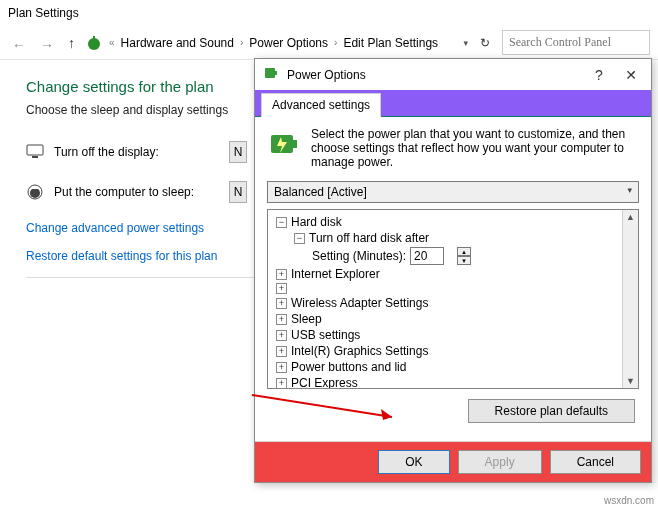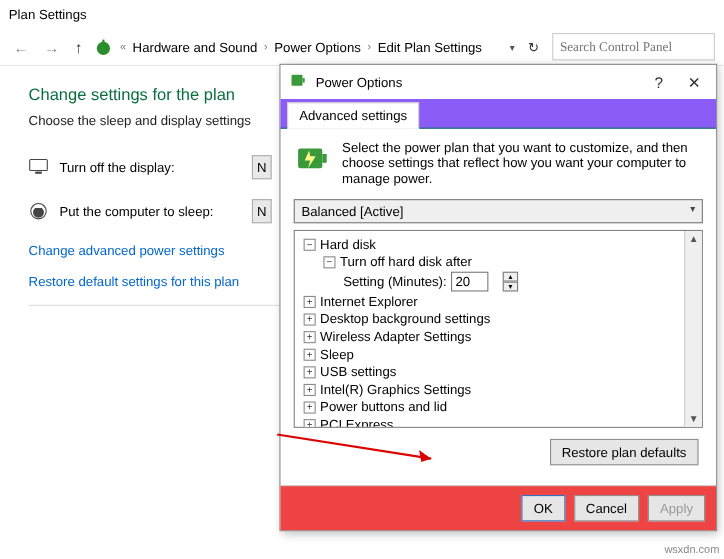--- a/index.html
+++ b/index.html
@@ -40,21 +40,21 @@
   .tree-line { display: flex; align-items: center; gap: 4px; padding: 1px 0; }
   .exp { width: 11px; height: 11px; border: 1px solid #8a8a8a; display: inline-flex; align-items: center; justify-content: center; font-size: 9px; line-height: 1; background: #fff; color: #333; }
   .ind1 { padding-left: 6px; }
   .ind2 { padding-left: 24px; }
   .ind3 { padding-left: 42px; }
   .spin-wrap { display: inline-flex; align-items: center; gap: 13px; }
   .spin-input { border: 1px solid #7a7a7a; width: 34px; padding: 1px 3px; }
   .spin-btns { display: inline-flex; flex-direction: column; }
   .spin-btn { border: 1px solid #7a7a7a; width: 14px; height: 9px; font-size: 7px; display: flex; align-items: center; justify-content: center; background: #efefef; }
   .restore-row { display:flex; justify-content:flex-end; padding: 10px 4px 6px 4px; position: relative; }
-  .btn { border: 1px solid #8f8f8f; background: #e6e6e6; padding: 4px 10px; }
+  .btn { border: 1px solid #8f8f8f; background: #e6e6e6; padding: 4px 26px; }
   .btn.default { border: 1px solid #2e74c5; }
   .dlg-footer { border-top: 1px solid #d4d4d4; background: #ef4444; padding: 8px 10px; display: flex; justify-content: flex-end; gap: 8px; }
   .disabled { color: #9a9a9a; }
   .arrow-annot { position: absolute; left: 310px; top: 130px; pointer-events: none; }
   .watermark { position: absolute; right: 4px; bottom: 2px; font-size: 10px; color: #888; }
 </style>
 </head>
 <body>
 
 <div class="window-title">Plan Settings</div>
@@ -168,21 +168,20 @@
               <span class="spin-btn">▾</span>
             </span>
           </span>
         </div>
         <div class="tree-line ind1">
             <span class="exp">+</span>
             <span>Internet Explorer</span>
           </div>
         <div class="tree-line ind1">
             <span class="exp">+</span>
-            <span>Desktop background settings</span>
           </div>
         <div class="tree-line ind1">
             <span class="exp">+</span>
             <span>Wireless Adapter Settings</span>
           </div>
         <div class="tree-line ind1">
             <span class="exp">+</span>
             <span>Sleep</span>
           </div>
         <div class="tree-line ind1">
@@ -212,18 +211,18 @@
       <svg class="arrow-annot" width="160" height="40" viewBox="0 0 160 40" style="position:absolute;left:-20px;top:-2px;">
         <line x1="5" y1="8" x2="145" y2="30" stroke="#d00" stroke-width="2"></line>
         <polygon points="145,30 134,22 136,33" fill="#d00"></polygon>
       </svg>
       <button class="btn">Restore plan defaults</button>
     </div>
   </div>
 
   <div class="dlg-footer">
     <button class="btn default">OK</button>
+    <button class="btn disabled">Apply</button>
     <button class="btn">Cancel</button>
-    <button class="btn disabled">Apply</button>
   </div>
 </div>
 
 <div class="watermark">wsxdn.com</div>
 
 </body></html>

